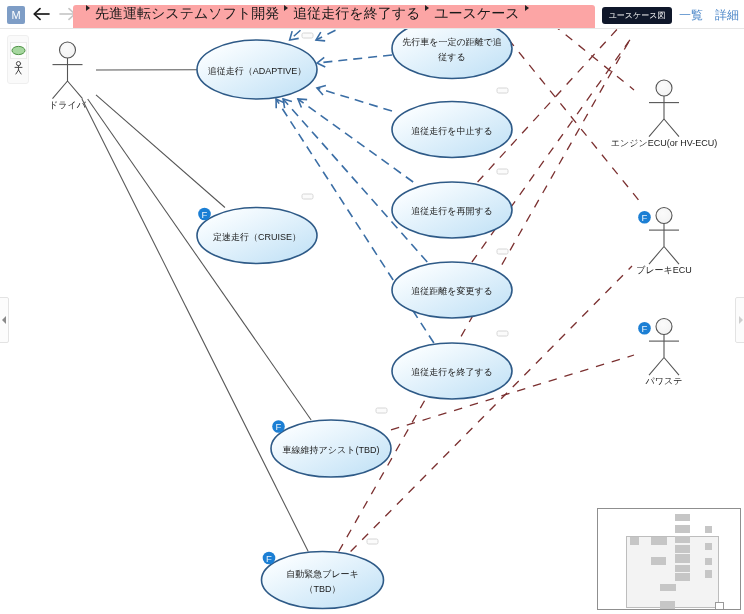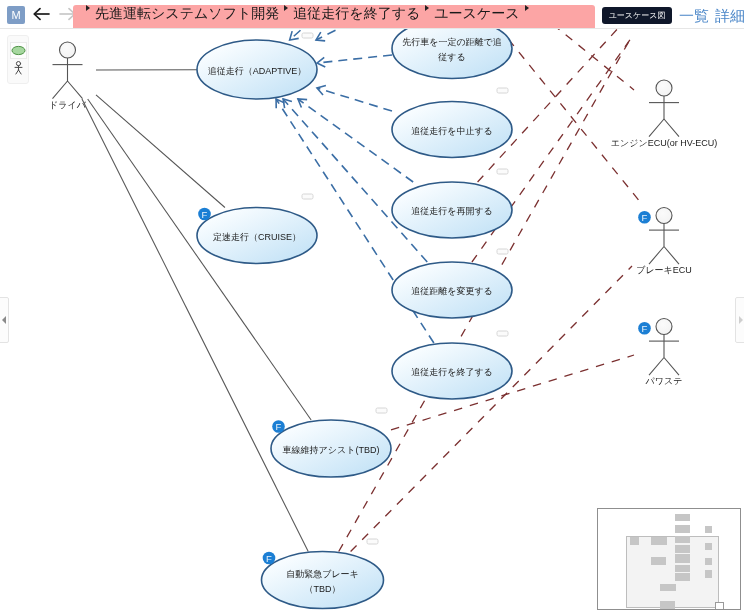--- a/index.html
+++ b/index.html
@@ -15,21 +15,21 @@
  #logo{position:absolute;left:7px;top:6px;width:18px;height:18px;background:#7e9dc6;border-radius:2px;
    color:#fff;font-size:11px;line-height:18px;text-align:center;font-weight:500;letter-spacing:0}
  .navarrow{position:absolute;top:3px;width:22px;height:22px;display:flex;align-items:center;justify-content:center}
  #back{left:31px}
  #fwd{left:56px}
  #crumbs{position:absolute;left:73px;top:5px;width:522px;height:24px;background:#fca5a5;border-radius:3px 3px 0 0;
    padding:0 9px;display:flex;align-items:flex-start;font-size:14px;color:#1a1a1a;white-space:nowrap}
  .crumb{padding:0 1px}
  .crumb-sep{display:inline-block;width:0;height:0;margin:0 4px;border-left:4px solid #222;border-top:3px solid transparent;border-bottom:3px solid transparent}
  #tabs{position:absolute;left:600px;top:7px;width:140px;height:18px}
- .tab{position:absolute;font-size:15px;color:#4a86c8;height:17px;line-height:17px;border-radius:3px;
+ .tab{position:absolute;font-size:12px;color:#4a86c8;height:17px;line-height:17px;border-radius:3px;
    cursor:default;white-space:nowrap;text-align:center}
  .tab.active{background:#0f172a;color:#fff;font-size:8px;left:2px;top:0;width:70px}
  .tab.t1{left:79px;top:0}
  .tab.t2{left:115px;top:0}
 
  
  #palette{position:absolute;left:7px;top:35px;width:22px;height:49px;background:#fafafa;
    border:1px solid #efefef;border-radius:3px;z-index:20}
  #pal-ellipse{position:absolute;left:2px;top:6px;width:17px;height:17px;border:1px solid #eaeaea;background:#fdfdfd;
    display:flex;align-items:center;justify-content:center;box-sizing:border-box}

